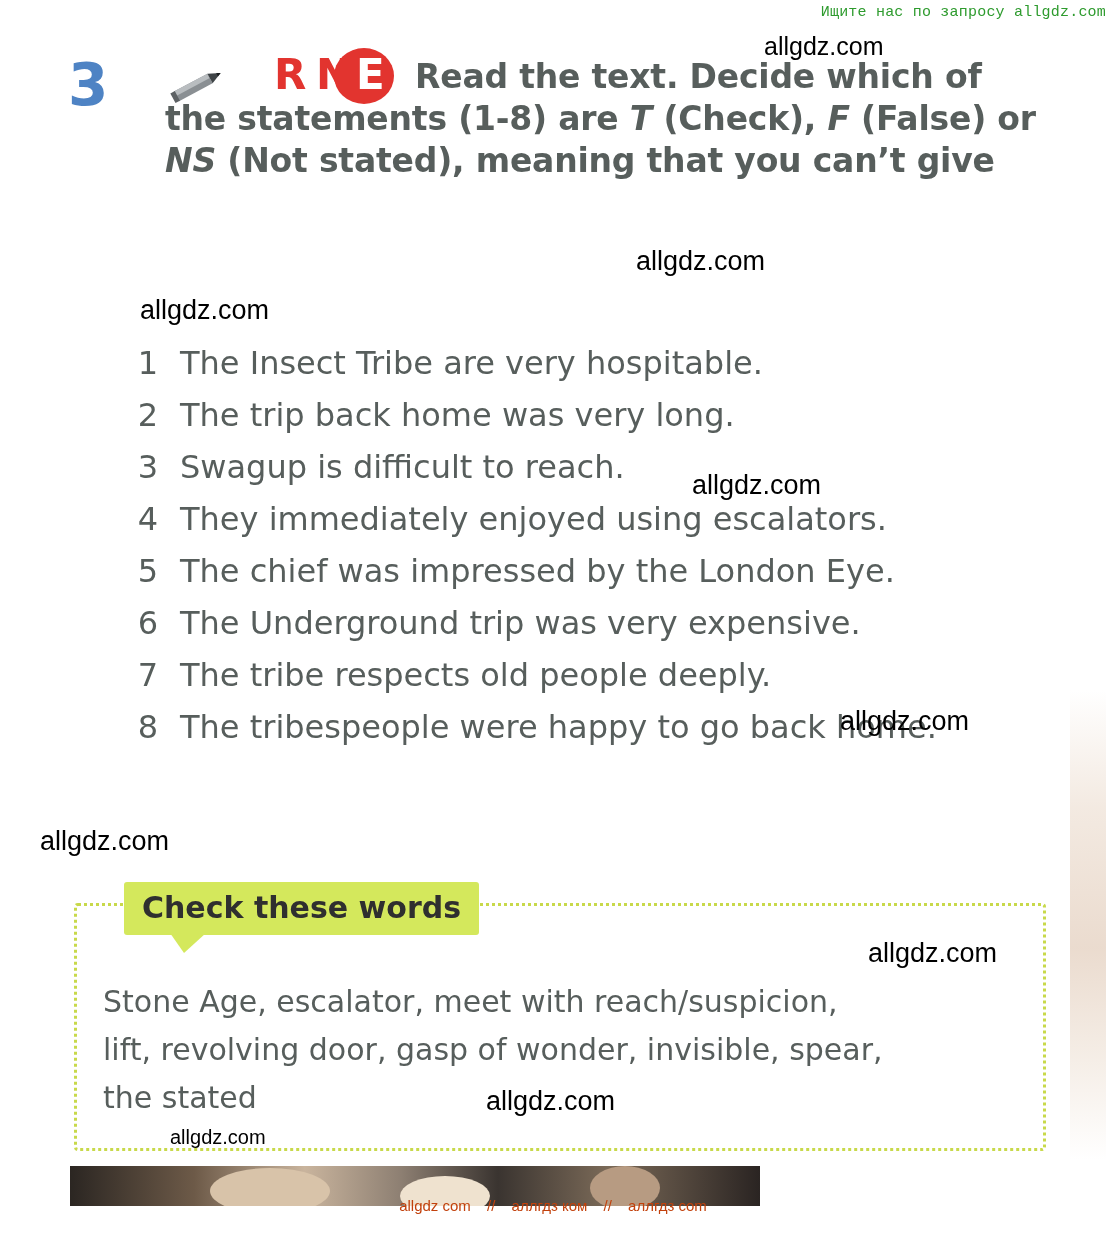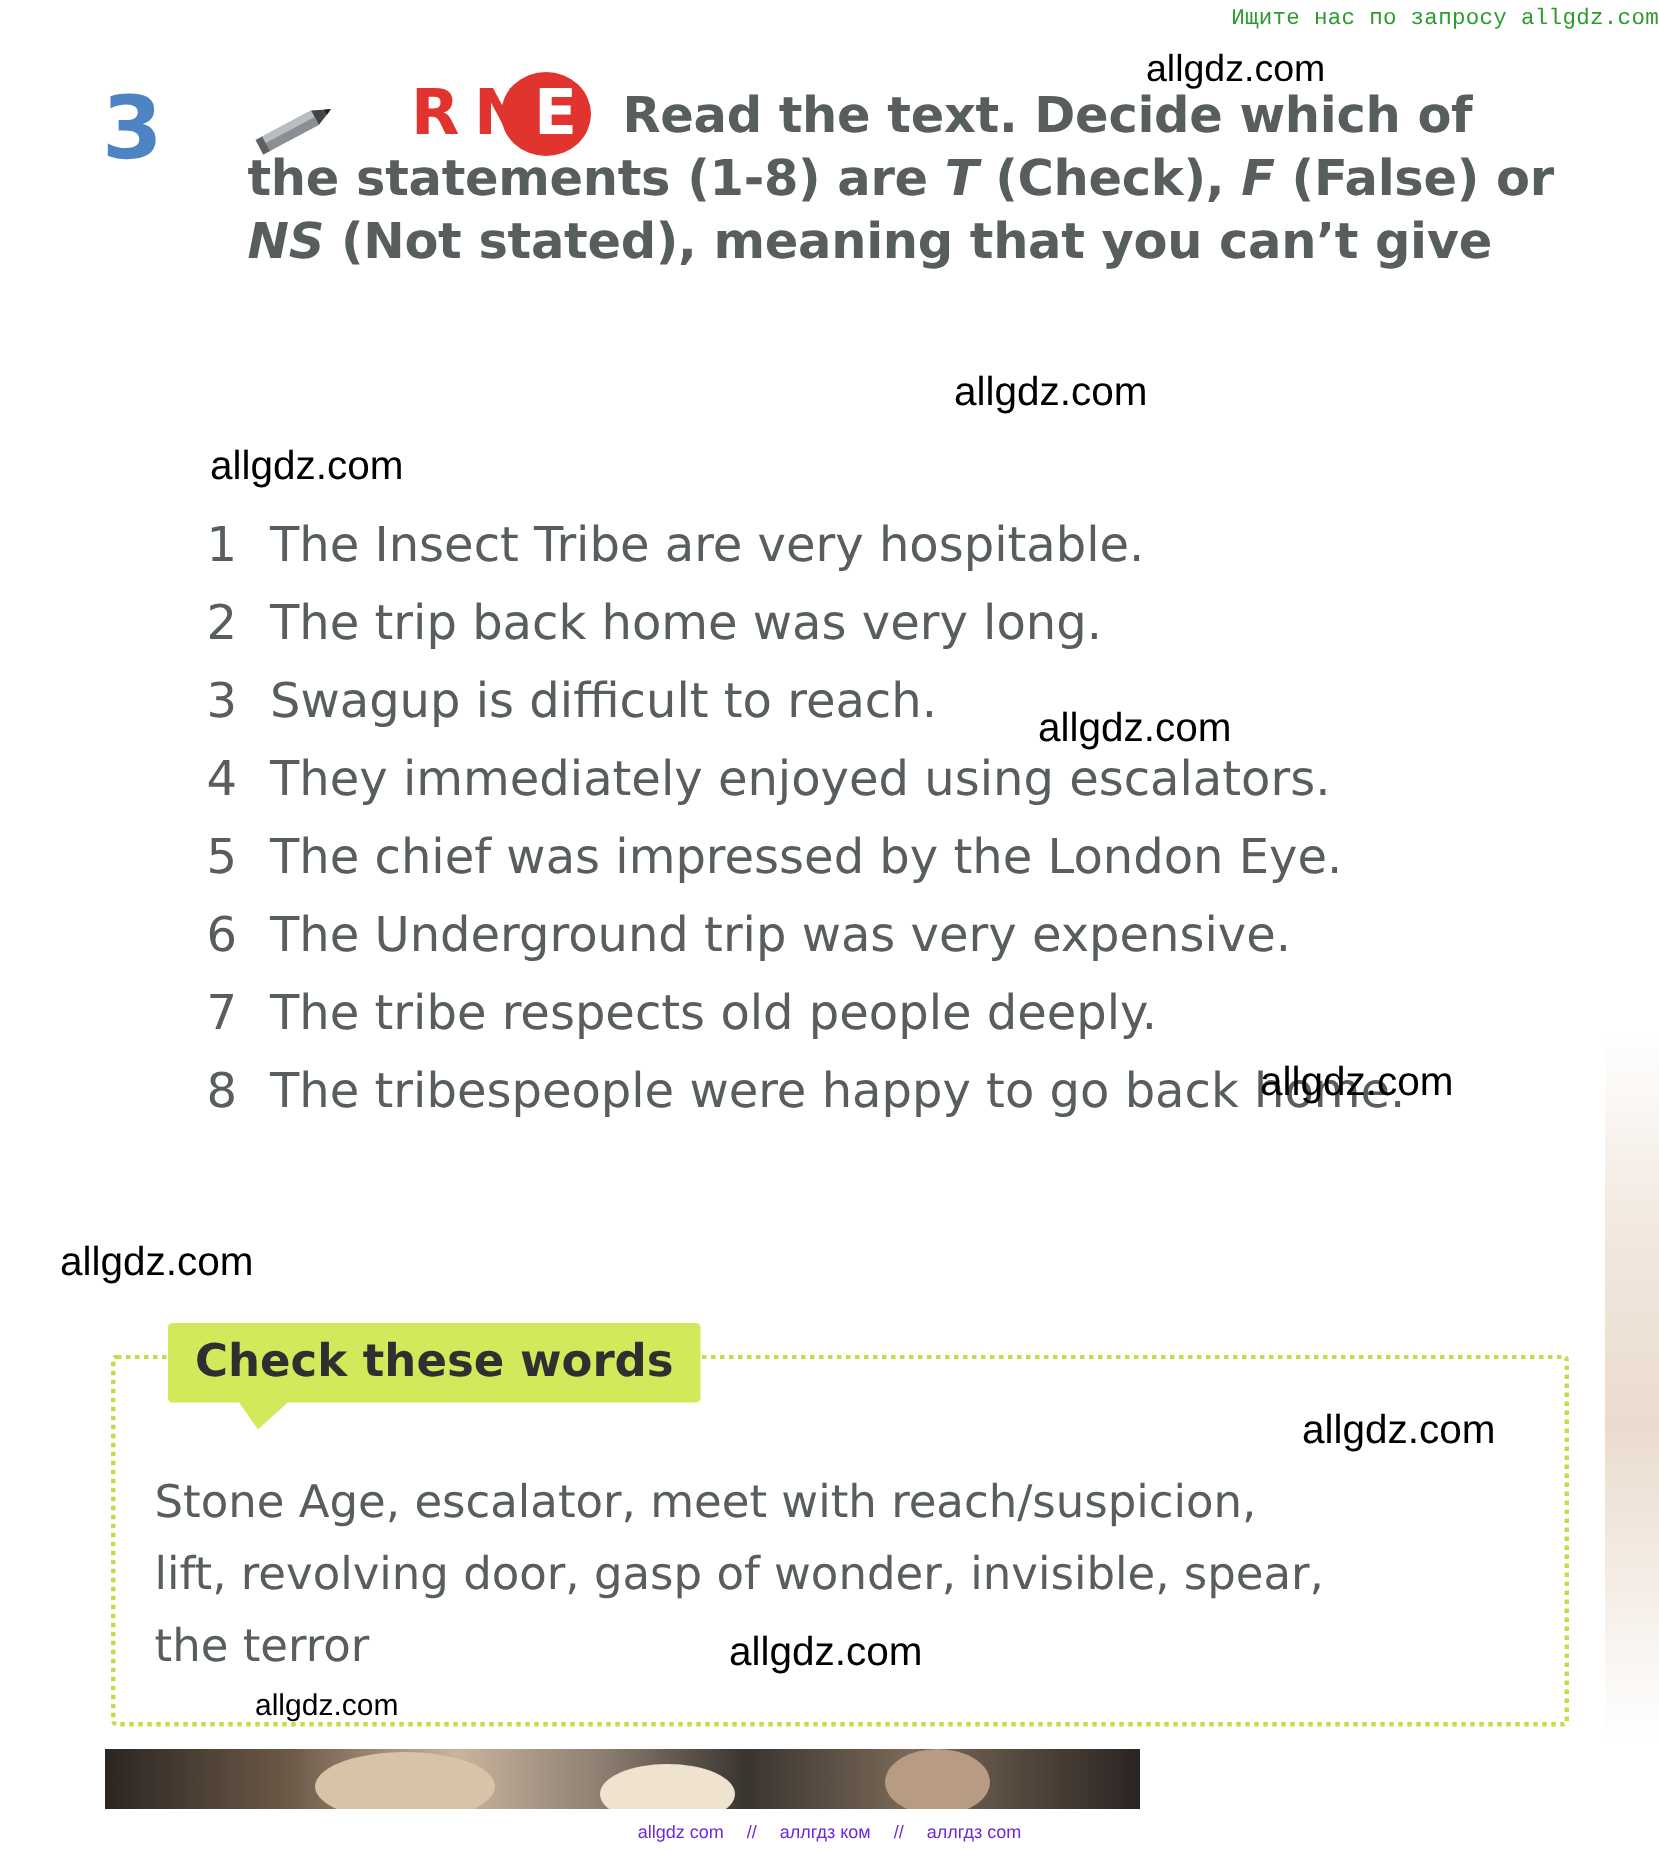--- a/index.html
+++ b/index.html
@@ -24,27 +24,27 @@
     text-align: right;
     font-family: Liberation Mono, monospace;
     font-size: 15px;
     color: #2e9b2e;
     letter-spacing: 0.2px;
   }
 
   
   .bottom-banner {
     position: absolute;
-    bottom: 6px;
+    bottom: 20px;
     left: 0;
     width: 100%;
     text-align: center;
     font-family: "Liberation Sans", sans-serif;
-    font-size: 12px;
-    color: #6d28d9;
+    font-size: 15px;
+    color: #c2410c;
   }
   .bottom-banner span { margin: 0 6px; }
 
   
   .wm {
     position: absolute;
     font-family: "Liberation Sans", sans-serif;
     color: #000000;
     white-space: nowrap;
     pointer-events: none;
@@ -155,21 +155,21 @@
     top: 903px;
     width: 972px;
     height: 248px;
     border: 3px dotted #c8d94a;
     border-radius: 4px;
     background: #ffffff;
     box-sizing: border-box;
   }
   .cw-title {
     position: absolute;
-    left: 112px;
+    left: 124px;
     top: 882px;
     background: #d4e85c;
     color: #2f2f2f;
     font-family: "DejaVu Sans", sans-serif;
     font-weight: bold;
     font-size: 30px;
     padding: 8px 18px 10px 18px;
     border-radius: 3px;
     z-index: 5;
   }
@@ -293,21 +293,21 @@
   <div class="stmt">
     <span class="num">8</span>
     <span class="txt">The tribespeople were happy to go back home.</span>
   </div>
 </div>
 
 <div class="cw-box">
   <div class="cw-words">
     <div>Stone Age, escalator, meet with reach/suspicion,</div>
     <div>lift, revolving door, gasp of wonder, invisible, spear,</div>
-    <div>the terror</div>
+    <div>the stated</div>
   </div>
 </div>
 <div class="cw-title">Check these words</div>
 
 <div class="photo-strip">
   <div class="blob1"></div>
   <div class="blob2"></div>
   <div class="blob3"></div>
 </div>
 <div class="right-edge"></div>

